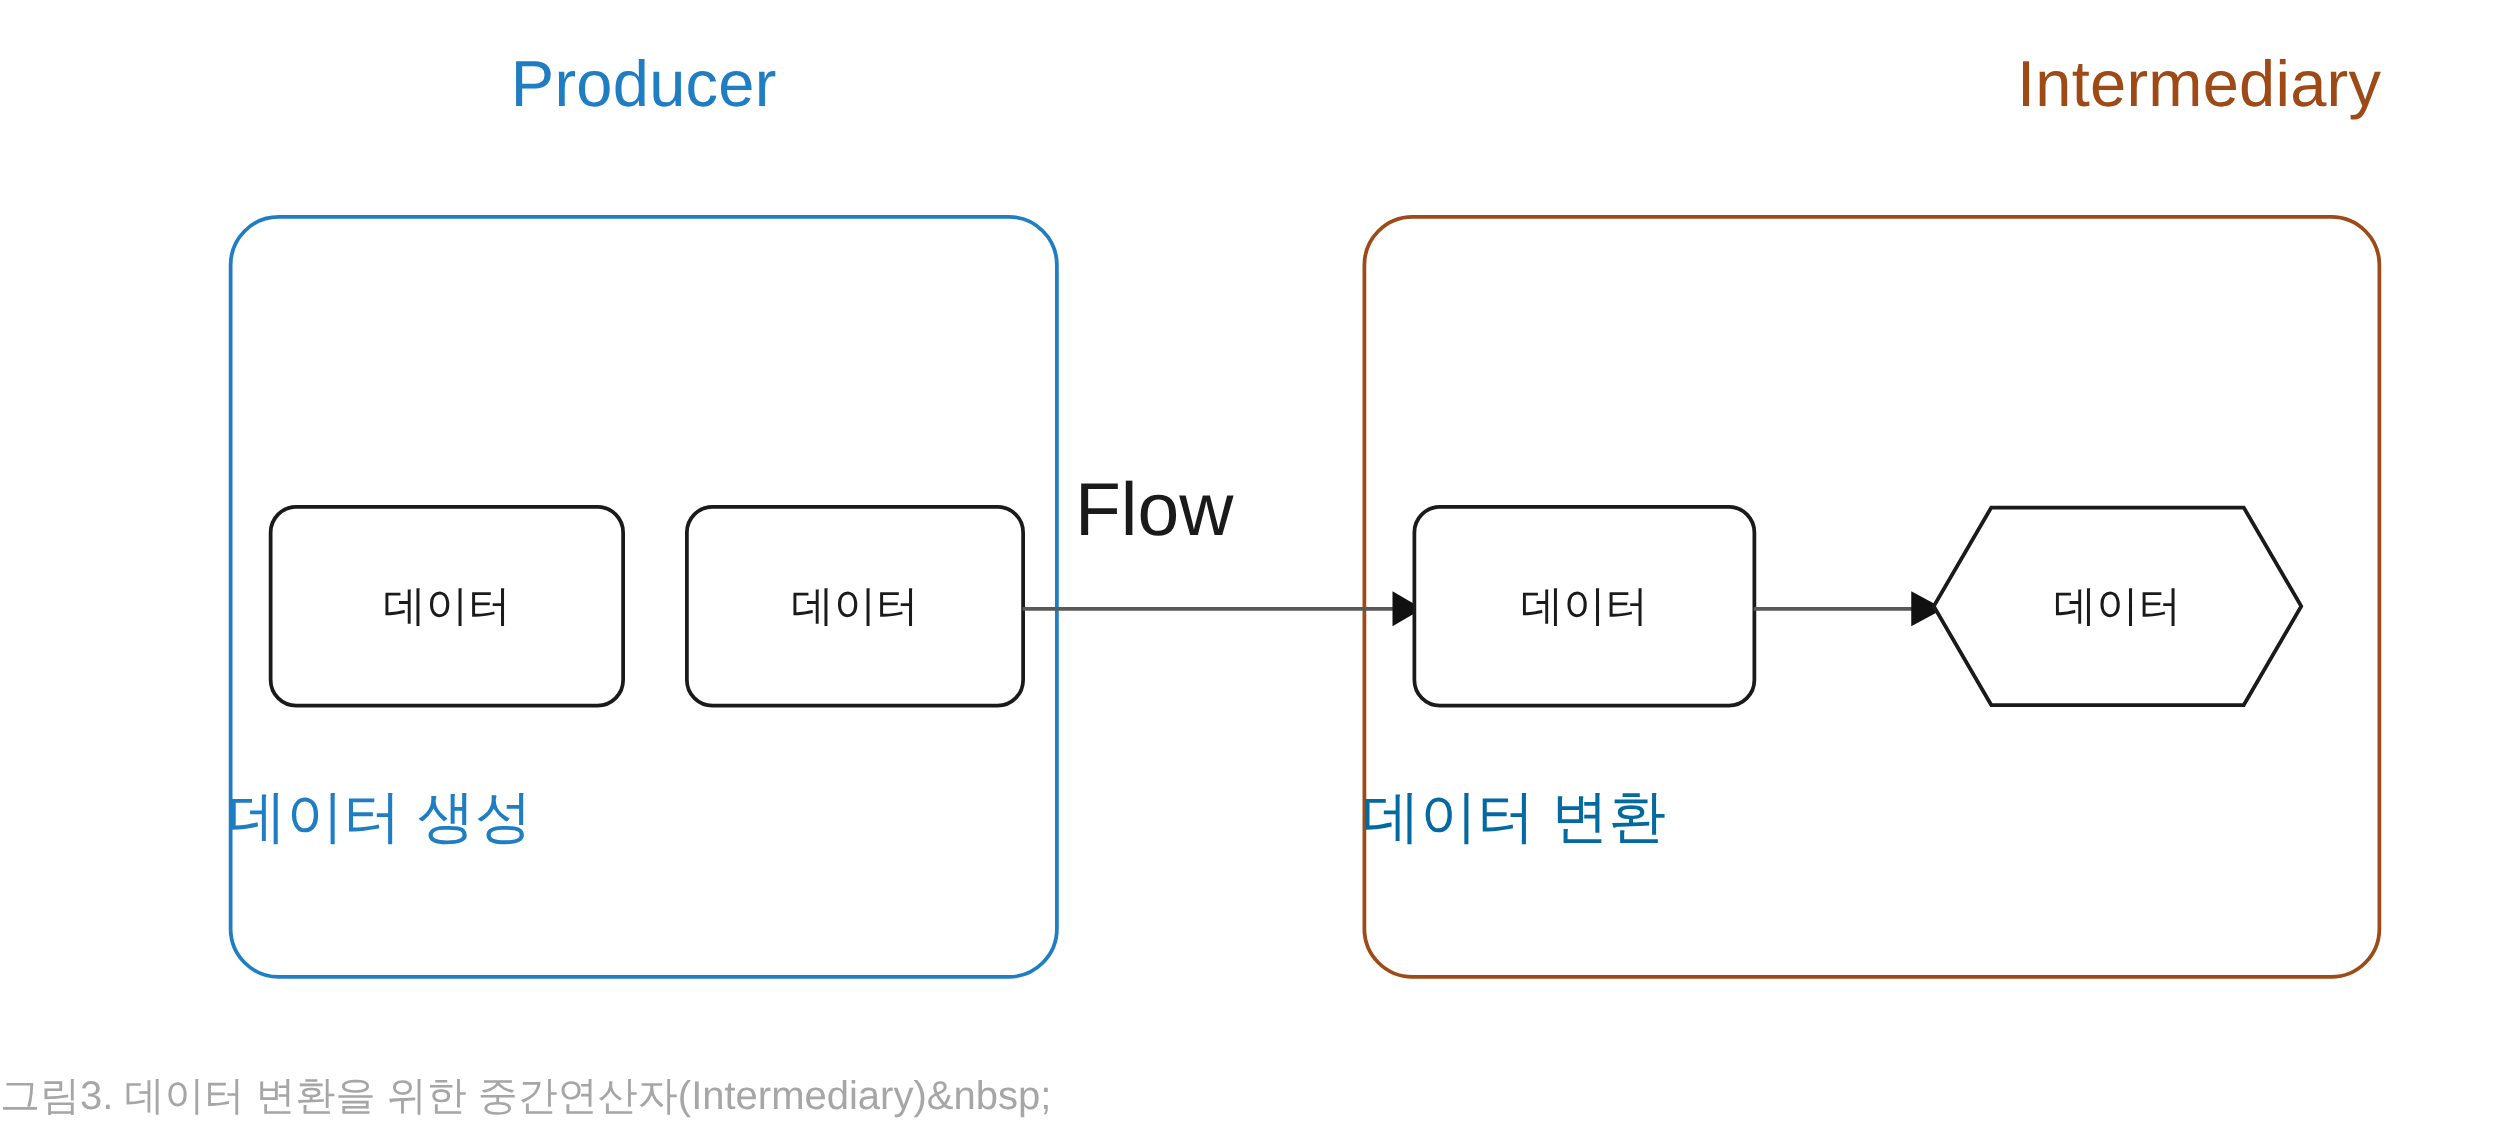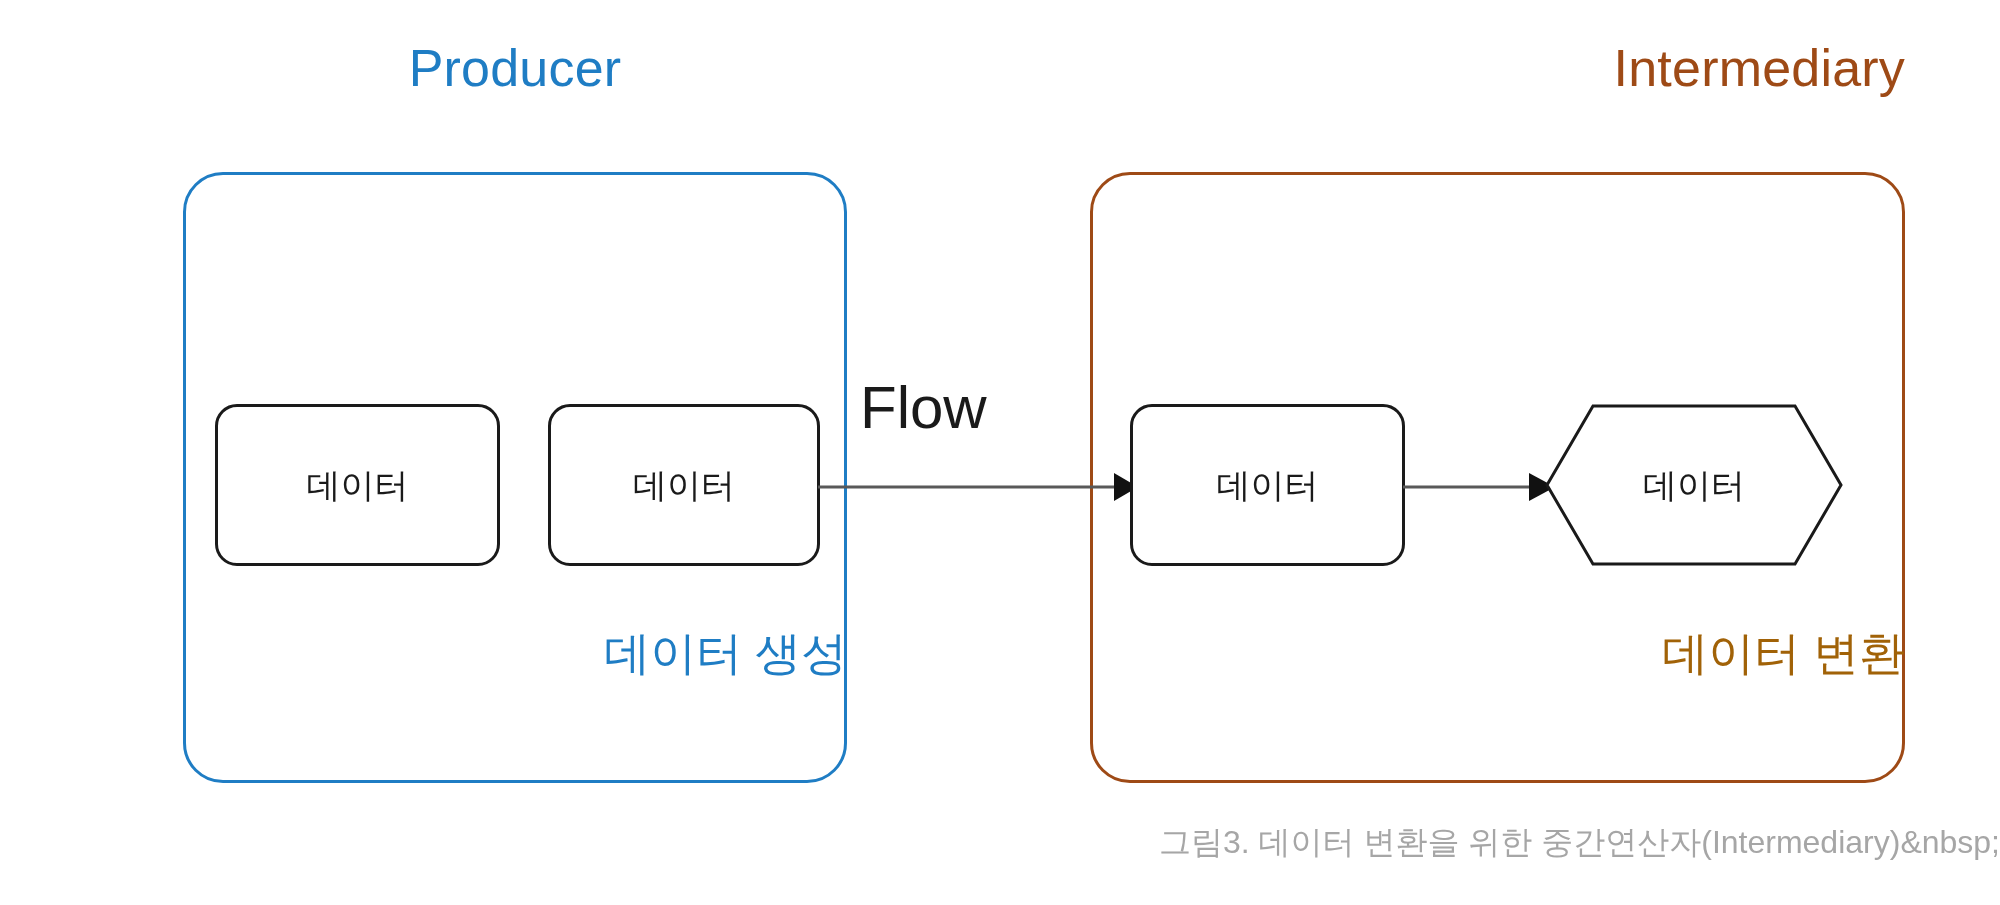--- a/index.html
+++ b/index.html
@@ -66,33 +66,33 @@
     height: 611px;
     border-color: #9e4a16;
   }
 
   
   .group-caption {
     position: absolute;
     font-size: 46px;
     line-height: 1;
     white-space: nowrap;
-    text-align: right;
+    text-align: left;
   }
   #producer-caption {
     left: 183px;
     width: 664px;
     top: 630px;
     color: #1f7dc4;
   }
   #intermediary-caption {
     left: 1090px;
     width: 815px;
     top: 630px;
-    color: #a16207;
+    color: #0369a1;
   }
 
   
   .node {
     position: absolute;
     box-sizing: border-box;
     display: flex;
     align-items: center;
     justify-content: center;
     background: #ffffff;
@@ -147,23 +147,23 @@
     font-size: 60px;
     line-height: 1;
     color: #1a1a1a;
     white-space: nowrap;
   }
 
   
   #figure-caption {
     position: absolute;
     left: 0;
-    top: 822px;
+    top: 856px;
     width: 2000px;
-    text-align: right;
+    text-align: left;
     font-size: 32px;
     line-height: 1.3;
     color: #a6a6a6;
     white-space: nowrap;
   }
 </style>
 </head>
 <body>
 
 <div id="stage">

